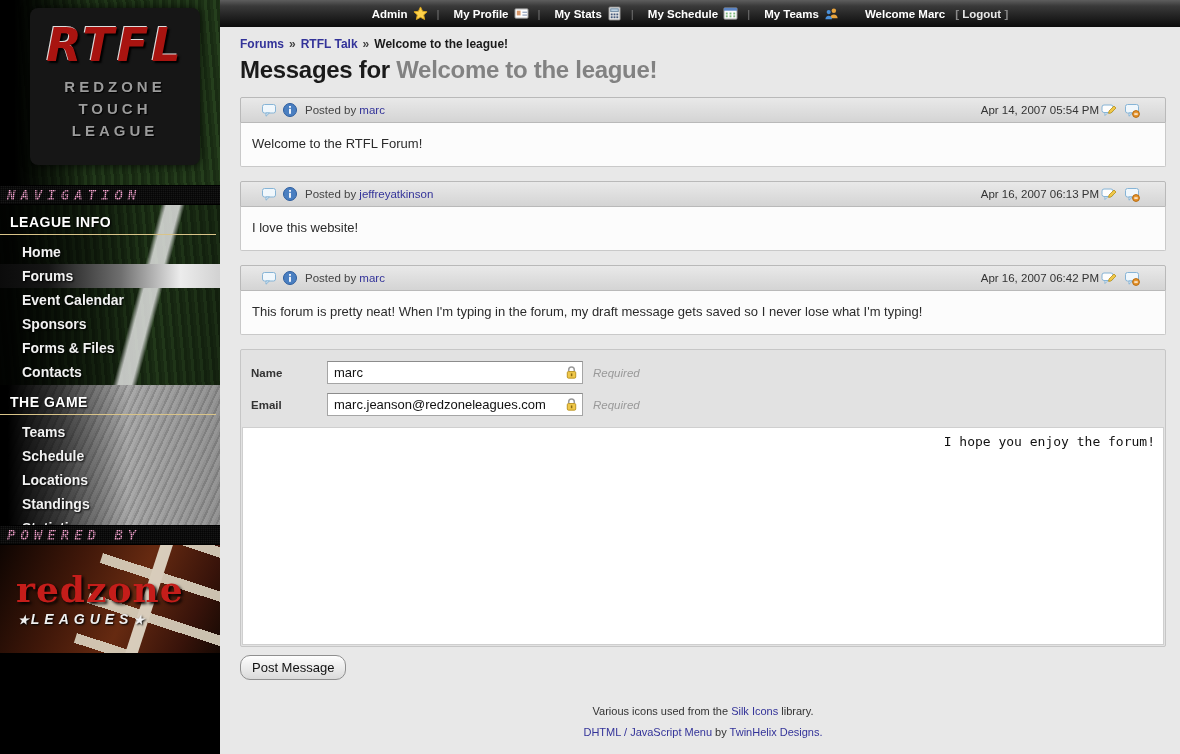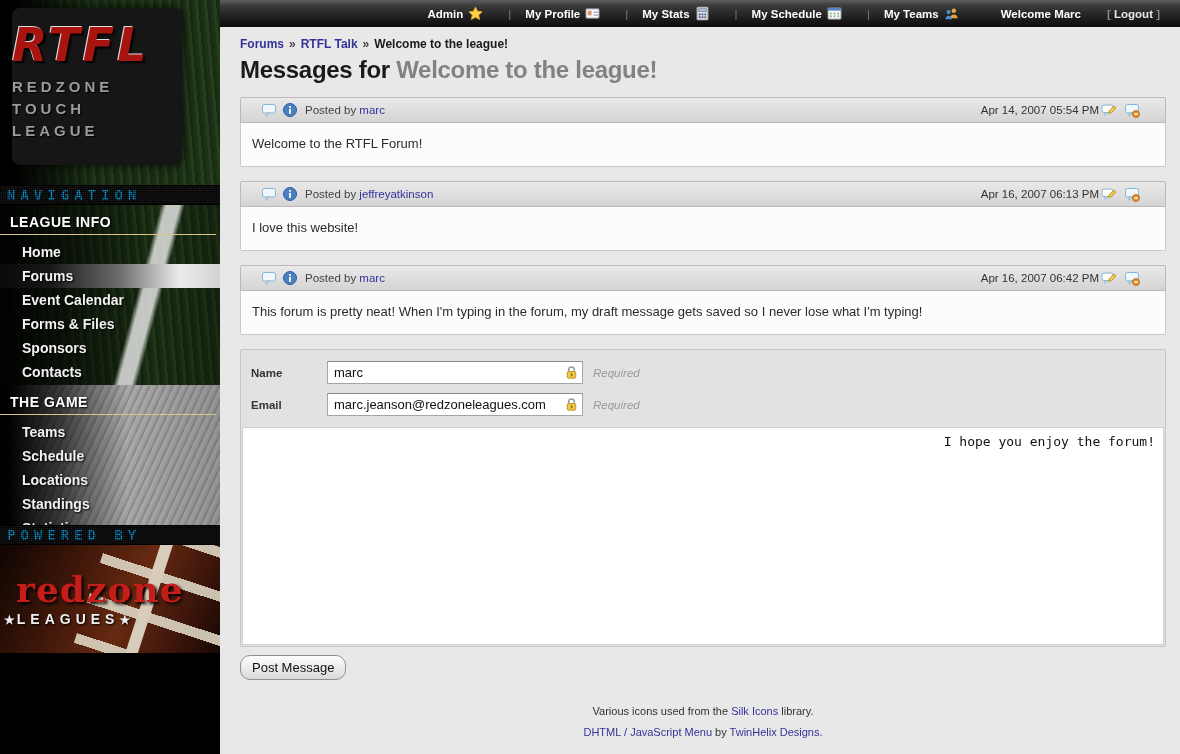--- a/index.html
+++ b/index.html
@@ -5,32 +5,32 @@
   * { margin:0; padding:0; box-sizing:border-box; }
   html,body { width:1180px; height:754px; overflow:hidden; font-family:"Liberation Sans",sans-serif; background:#e8e8e8; }
 
   
   .sidebar { position:absolute; left:0; top:0; width:220px; height:754px; background:#000; }
   .logo-area { position:relative; height:185px;
     background:
       linear-gradient(to right, #000 0 14px, rgba(0,0,0,.25) 90px, rgba(0,0,0,.15)),
       repeating-linear-gradient(85deg,#223a1a 0 3px,#2c4a22 3px 6px,#1d3316 6px 9px);
   }
-  .logo-box { position:absolute; left:12px; top:8px; width:170px; height:157px; background:#161616;
-    border-radius:8px; box-shadow:0 0 10px rgba(0,0,0,.8); text-align:left; padding-top:14px; }
+  .logo-box { position:absolute; left:30px; top:8px; width:170px; height:157px; background:#161616;
+    border-radius:8px; box-shadow:0 0 10px rgba(0,0,0,.8); text-align:center; padding-top:14px; }
   .logo-acronym { font-family:"DejaVu Sans",sans-serif; font-weight:bold; font-style:italic;
     font-size:46px; color:#a81410; letter-spacing:3px; line-height:1;
     text-shadow:-1px -1px 0 #dcdcdc, 2px 2px 2px #000; }
   .logo-line { font-weight:bold; font-size:15px; color:#9b9b9b; letter-spacing:4px; line-height:1.45;
     text-shadow:1px 1px 1px #000; }
   .logo-lines { margin-top:8px; }
 
   .led { position:relative; height:20px; background:#161616; border-top:1px solid #000; border-bottom:1px solid #000;
-    color:#0ea5e9; font-family:"DejaVu Sans Mono",monospace; font-weight:bold; font-size:14px;
-    letter-spacing:5px; line-height:19px; padding-left:7px; overflow:hidden; }
+    color:#f9a8d4; font-family:"DejaVu Sans Mono",monospace; font-weight:bold; font-size:14px;
+    letter-spacing:5px; line-height:19px; padding-left:7px; overflow:hidden;font-style:italic; }
   .led::after { content:""; position:absolute; inset:0; pointer-events:none;
     background:
       repeating-linear-gradient(0deg, rgba(0,0,0,.5) 0 1px, transparent 1px 2px),
       repeating-linear-gradient(90deg, rgba(0,0,0,.5) 0 1px, transparent 1px 2px); }
 
   .nav-sec1 { height:180px;
     background:
       linear-gradient(105deg, rgba(255,255,255,0) 60%, rgba(238,238,238,.8) 62% 67%, rgba(255,255,255,0) 69%),
       linear-gradient(to right, rgba(0,0,0,.95) 0 10px, rgba(0,0,0,.6) 40%, rgba(0,0,0,.25) 70%, rgba(0,0,0,.4)),
       repeating-linear-gradient(85deg,#223a1a 0 3px,#2c4a22 3px 6px,#1d3316 6px 9px); }
@@ -45,28 +45,28 @@
     text-shadow:1px 1px 2px #000; cursor:pointer; }
   .nav-item.selected { background:linear-gradient(90deg,#0b0b0b 0%,#161616 22%,#6f6f6f 55%,#ececec 82%,#d2d2d2 100%); }
 
   .football { position:relative; height:108px; overflow:hidden;
     background:linear-gradient(115deg,#0e0502 0%,#3f1709 32%,#662a11 58%,#38130a 84%,#160903 100%); }
   .laces { position:absolute; right:-20px; top:-20px; width:150px; height:160px; transform:rotate(18deg);
     background:repeating-linear-gradient(0deg, transparent 0 16px, #ddd5c2 16px 26px, transparent 26px 42px); opacity:.9; }
   .laces::before { content:""; position:absolute; left:52px; top:0; width:12px; height:100%; background:#e6dfce; }
   .rz-name { position:absolute; left:16px; top:26px; font-family:"DejaVu Serif",serif; font-weight:bold;
     font-size:36px; color:#c41d1a; letter-spacing:1px; line-height:1; text-shadow:2px 2px 3px #000; }
-  .rz-sub { position:absolute; left:4px; top:66px; color:#efefef; font-weight:bold; font-size:14px;
-    letter-spacing:5px; text-shadow:1px 1px 2px #000; }
+  .rz-sub { position:absolute; left:18px; top:66px; color:#efefef; font-weight:bold; font-size:14px;
+    letter-spacing:5px; text-shadow:1px 1px 2px #000;font-style:italic; }
   .rz-sub .star { font-size:12px; letter-spacing:2px; }
 
   
   .main { position:absolute; left:220px; top:0; width:960px; height:754px; background:#e8e8e8; }
 
-  .topbar { height:27px; display:flex; align-items:center; justify-content:flex-end; gap:16px;
+  .topbar { height:27px; display:flex; align-items:center; justify-content:center; gap:0;
     background:linear-gradient(180deg,#5e5e5e 0%,#3a3a3a 22%,#222 60%,#0c0c0c 100%);
     padding-right:20px; font-size:11.5px; font-weight:bold; color:#fff; }
   .tb-item { display:flex; align-items:center; gap:5px; cursor:pointer; white-space:nowrap; }
   .tb-item + .tb-item::before { content:"|"; color:#777; font-weight:normal; margin:0 9px; }
   .tb-welcome { margin-left:26px; color:#fff; }
   .tb-logout { margin-left:10px; cursor:pointer; color:#e8e8e8; }
   .tb-logout::before { content:"[ "; color:#888; }
   .tb-logout::after { content:" ]"; color:#888; }
   .tb-icon { width:15px; height:15px; display:inline-block; }
 
@@ -126,22 +126,22 @@
     </div>
   </div>
 
   <div class="led">NAVIGATION</div>
 
   <div class="nav-sec1">
     <div class="nav-heading">LEAGUE INFO</div>
     <div class="nav-item">Home</div>
     <div class="nav-item selected">Forums</div>
     <div class="nav-item">Event Calendar</div>
+    <div class="nav-item">Sponsors</div>
     <div class="nav-item">Forms &amp; Files</div>
-    <div class="nav-item">Sponsors</div>
     <div class="nav-item">Contacts</div>
   </div>
 
   <div class="nav-sec2">
     <div class="nav-heading">THE GAME</div>
     <div class="nav-item">Teams</div>
     <div class="nav-item">Schedule</div>
     <div class="nav-item">Locations</div>
     <div class="nav-item">Standings</div>
     <div class="nav-item">Statistics</div>

